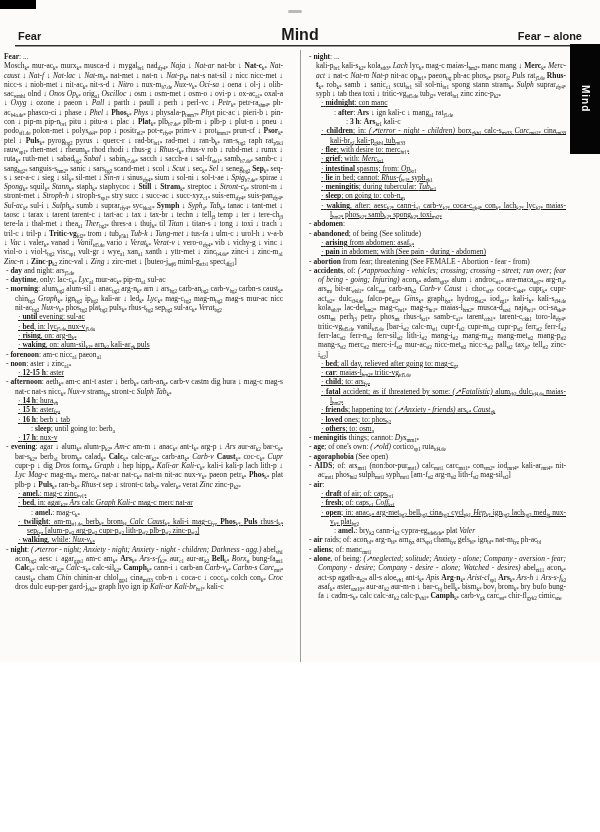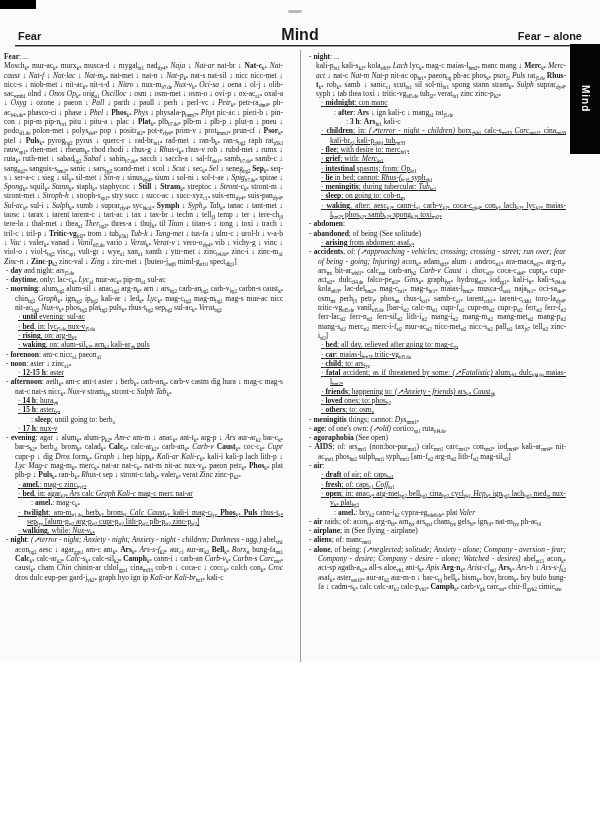--- a/index.html
+++ b/index.html
@@ -66,20 +66,21 @@
       <div class="entry l2"><span class="mk">·</span> <span class="lb">until</span><span> evening: </span><span>sul-ac</span></div>
       <div class="entry l2"><span class="mk">·</span> <span class="lb">bed</span><span>, in: </span><span>lyc<sub>j5.de</sub> nux-v<sub>j5.de</sub></span></div>
       <div class="entry l2"><span class="mk">·</span> <span class="lb">rising</span><span>, on: </span><span>arg-n<sub>k*</sub></span></div>
       <div class="entry l2"><span class="mk">·</span> <span class="lb">waking</span><span>, on: </span><span>alum-sil<sub>k2*</sub> arn<sub>k2</sub> kali-ar<sub>gk</sub> puls</span></div>
       <div class="entry l1"><span class="mk">-</span> <span class="lb">forenoon</span><span>: </span><span>am-c nicc<sub>a1</sub> paeon<sub>a1</sub></span></div>
       <div class="entry l1"><span class="mk">-</span> <span class="lb">noon</span><span>: </span><span>aster ↓ zinc<sub>a1*</sub></span></div>
       <div class="entry l2"><span class="mk">·</span> <span class="lb">12-15 h</span><span>: </span><span>aster</span></div>
       <div class="entry l1"><span class="mk">-</span> <span class="lb">afternoon</span><span>: </span><span>aeth<sub>k*</sub> am-c ant-t aster ↓ berb<sub>k*</sub> carb-an<sub>k*</sub> carb-v castm dig hura ↓ mag-c mag-s nat-c nat-s nicc<sub>k*</sub> <i>Nux-v</i> stram<sub>fyz</sub> stront-c <i>Sulph</i> <i>Tab</i><sub>k*</sub></span></div>
       <div class="entry l2"><span class="mk">·</span> <span class="lb">14 h</span><span>: </span><span>hura<sub>vh</sub></span></div>
       <div class="entry l2"><span class="mk">·</span> <span class="lb">15 h</span><span>: </span><span>aster<sub>fyz</sub></span></div>
+      <div class="entry l2"><span class="mk">·</span> <span class="lb">16 h</span><span>: </span><span>berb ↓ tab</span></div>
       <div class="entry l3"><span class="mk">:</span> <span class="lb">sleep</span><span>; until going to: </span><span>berb<sub>a</sub></span></div>
       <div class="entry l2"><span class="mk">·</span> <span class="lb">17 h</span><span>: </span><span>nux-v</span></div>
       <div class="entry l1"><span class="mk">-</span> <span class="lb">evening</span><span>: </span><span>agar ↓ alum<sub>k*</sub> alum-p<sub>k2*</sub> <i>Am-c</i> am-m ↓ anac<sub>k*</sub> ant-t<sub>k*</sub> arg-p ↓ <i>Ars</i> aur-ar<sub>k2</sub> bar-c<sub>k*</sub> bar-s<sub>k2*</sub> berb<sub>a1</sub> brom<sub>k*</sub> calad<sub>k*</sub> <b>Calc</b><sub>k*</sub> calc-ar<sub>k2*</sub> carb-an<sub>k*</sub> <i>Carb-v</i> <b>Caust</b><sub>k*</sub> coc-c<sub>k*</sub> <i>Cupr</i> cupr-p ↓ dig <i>Dros</i> form<sub>k*</sub> <i>Graph</i> ↓ hep hipp<sub>k*</sub> <i>Kali-ar</i> <i>Kali-c</i><sub>k*</sub> kali-i kali-p lach lith-p ↓ <i>Lyc</i> <i>Mag-c</i> mag-m<sub>k*</sub> merc<sub>k*</sub> nat-ar nat-c<sub>k*</sub> nat-m nit-ac nux-v<sub>k*</sub> paeon petr<sub>k*</sub> <b>Phos</b><sub>k*</sub> plat plb-p ↓ <b>Puls</b><sub>k*</sub> ran-b<sub>k*</sub> <i>Rhus-t</i> sep ↓ stront-c tab<sub>k*</sub> valer<sub>k*</sub> verat <i>Zinc</i> zinc-p<sub>k2*</sub></span></div>
       <div class="entry l2"><span class="mk">·</span> <span class="lb">amel.</span><span>: </span><span>mag-c zinc<sub>bv1*</sub></span></div>
       <div class="entry l2"><span class="mk">·</span> <span class="lb">bed</span><span>, in: </span><span>agar<sub>k2*</sub> <i>Ars</i> calc <i>Graph</i> <i>Kali-c</i> mag-c merc nat-ar</span></div>
       <div class="entry l3"><span class="mk">:</span> <span class="lb">amel.</span><span>: </span><span>mag-c<sub>k*</sub></span></div>
       <div class="entry l2"><span class="mk">·</span> <span class="lb">twilight</span><span>: </span><span>am-m<sub>st1.de</sub> berb<sub>k*</sub> brom<sub>bl</sub> <i>Calc</i> <i>Caust</i><sub>k*</sub> kali-i mag-c<sub>fyz</sub> <b>Phos</b><sub>k*</sub> <b>Puls</b> rhus-t<sub>k*</sub> sep<sub>fyz</sub> [alum-p<sub>st2</sub> arg-p<sub>st2</sub> cupr-p<sub>st2</sub> lith-p<sub>st2</sub> plb-p<sub>st2</sub> zinc-p<sub>st2</sub>]</span></div>
       <div class="entry l2"><span class="mk">·</span> <span class="lb">walking</span><span>, while: </span><span><i>Nux-v</i><sub>k*</sub></span></div>
       <div class="entry l1"><span class="mk">-</span> <span class="lb">night</span><span>: </span><span><i>(➚terror - night; Anxiety - night; Anxiety - night - children; Darkness - agg.)</i> abel<sub>vh1</sub> acon<sub>bg2</sub> aesc ↓ agar<sub>ggs1</sub> am-c am<sub>k*</sub> <b>Ars</b><sub>k*</sub> <i>Ars-s-f</i><sub>k2*</sub> aur<sub>c1</sub> aur-ar<sub>k2</sub> <b>Bell</b><sub>k*</sub> <i>Borx</i><sub>st</sub> bung-fa<sub>mt1</sub> <b>Calc</b><sub>k*</sub> calc-ar<sub>k2*</sub> <i>Calc-s</i><sub>k*</sub> calc-sil<sub>k2*</sub> <b>Camph</b><sub>k*</sub> cann-i ↓ carb-an <i>Carb-v</i><sub>k*</sub> <i>Carbn-s</i> <i>Carc</i><sub>mrt*</sub> caust<sub>k*</sub> cham <i>Chin</i> chinin-ar chlol<sub>ggs1</sub> cina<sub>mt33</sub> cob-n ↓ coca-c ↓ cocc<sub>k*</sub> colch con<sub>k*</sub> <i>Croc</i> dros dulc eup-per gard-j<sub>vk2*</sub> graph hyo ign ip <i>Kali-ar</i> <i>Kali-br</i><sub>hr1*</sub> kali-c</span></div>
     </div>
@@ -94,39 +95,40 @@
       <div class="entry l2"><span class="mk">·</span> <span class="lb">flee</span><span>; with desire to: </span><span>merc<sub>hr1*</sub></span></div>
       <div class="entry l2"><span class="mk">·</span> <span class="lb">grief</span><span>; with: </span><span><i>Merc</i><sub>kr1</sub></span></div>
       <div class="entry l2"><span class="mk">·</span> <span class="lb">intestinal</span><span> spasms; from: </span><span><i>Op</i><sub>kr1</sub></span></div>
       <div class="entry l2"><span class="mk">·</span> <span class="lb">lie</span><span> in bed; cannot: </span><span><i>Rhus-f</i><sub>br1*</sub> syph<sub>gk1</sub></span></div>
       <div class="entry l2"><span class="mk">·</span> <span class="lb">meningitis</span><span>; during tubercular: </span><span><i>Tub</i><sub>kr1</sub></span></div>
       <div class="entry l2"><span class="mk">·</span> <span class="lb">sleep</span><span>; on going to: </span><span>cob-n<sub>sp</sub></span></div>
       <div class="entry l2"><span class="mk">·</span> <span class="lb">waking</span><span>, after: </span><span>aesc<sub>k2*</sub> cann-i<sub>a1</sub> carb-v<sub>k2*</sub> coca-c<sub>gk4*</sub> con<sub>k*</sub> lach<sub>k2*</sub> lyc<sub>k2*</sub> maias-l<sub>hm2*</sub> phos<sub>k2*</sub> samb<sub>k2*</sub> spong<sub>k2*</sub> toxi<sub>mt2*</sub></span></div>
       <div class="entry l1"><span class="mk">-</span> <span class="lb">abdomen</span><span>:</span></div>
       <div class="entry l1"><span class="mk">-</span> <span class="lb">abandoned</span><span>; of being (See solitude)</span></div>
       <div class="entry l2"><span class="mk">·</span> <span class="lb">arising</span><span> from abdomen: </span><span>asaf<sub>k*</sub></span></div>
+      <div class="entry l2"><span class="mk">·</span> <span class="lb">pain</span><span> in abdomen; with (See pain - during - abdomen)</span></div>
+      <div class="entry l1"><span class="mk">-</span> <span class="lb">abortion</span><span> from fear; threatening (See FEMALE - Abortion - fear - from)</span></div>
       <div class="entry l1"><span class="mk">-</span> <span class="lb">accidents</span><span>, of: </span><span><i>(➚approaching - vehicles; crossing; crossing - street; run over; fear of being - going; Injuring)</i> acon<sub>k*</sub> adam<sub>sjt3*</sub> alum ↓ androc<sub>st1*</sub> ara-maca<sub>sej7*</sub> arg-n<sub>a*</sub> ars<sub>mt</sub> bit-ar<sub>whf1*</sub> calc<sub>mrt</sub> carb-an<sub>h2</sub> <i>Carb-v</i> <i>Caust</i> ↓ choc<sub>st3*</sub> coca-c<sub>sk4*</sub> cupr<sub>k*</sub> cupr-act<sub>st2*</sub> dulc<sub>t34.de</sub> falco-pe<sub>nl2*</sub> <i>Gins</i><sub>k*</sub> graph<sub>fyz*</sub> hydrog<sub>st2*</sub> iod<sub>zg1*</sub> kali-i<sub>h*</sub> kali-s<sub>t34.de</sub> kola<sub>stb3*</sub> lac-del<sub>hm2*</sub> mag-c<sub>hr1*</sub> mag-s<sub>hr1*</sub> maias-l<sub>hm2*</sub> musca-d<sub>szs1</sub> naja<sub>hr1*</sub> oci-sa<sub>sk4*</sub> osm<sub>mt</sub> perh<sub>j3</sub> petr<sub>j*</sub> phos<sub>mt</sub> rhus-t<sub>kr1*</sub> samb-c<sub>a1*</sub> tarent<sub>cch1*</sub> tarent-c<sub>ckh1</sub> toro-la<sub>rfy4*</sub> tritic-vg<sub>td5.de</sub> vanil<sub>td5.de</sub> [bar-i<sub>st2</sub> calc-m<sub>st1</sub> cupr-f<sub>st2</sub> cupr-m<sub>st2</sub> cupr-p<sub>st2</sub> ferr<sub>st2</sub> ferr-f<sub>st2</sub> ferr-lac<sub>st2</sub> ferr-n<sub>st2</sub> ferr-sil<sub>st2</sub> lith-i<sub>st2</sub> mang-i<sub>st2</sub> mang-m<sub>st2</sub> mang-met<sub>st2</sub> mang-p<sub>st2</sub> mang-s<sub>st2</sub> merc<sub>st2</sub> merc-i-f<sub>st2</sub> mur-ac<sub>st2</sub> nicc-met<sub>st2</sub> nicc-s<sub>st2</sub> pall<sub>st2</sub> tax<sub>js7</sub> tell<sub>st2</sub> zinc-i<sub>st2</sub>]</span></div>
       <div class="entry l2"><span class="mk">·</span> <span class="lb">bed</span><span>; all day, relieved after going to: </span><span>mag-c<sub>gz</sub></span></div>
       <div class="entry l2"><span class="mk">·</span> <span class="lb">car</span><span>: </span><span>maias-l<sub>hm2*</sub> tritic-vg<sub>td5.de</sub></span></div>
       <div class="entry l2"><span class="mk">·</span> <span class="lb">child</span><span>; to: </span><span>ars<sub>fyz</sub></span></div>
       <div class="entry l2"><span class="mk">·</span> <span class="lb">fatal</span><span> accident; as if threatened by some: </span><span><i>(➚Fatalistic)</i> alum<sub>rb2</sub> dulc<sub>td4.de</sub> maias-l<sub>hm2*</sub></span></div>
       <div class="entry l2"><span class="mk">·</span> <span class="lb">friends</span><span>; happening to: </span><span><i>(➚Anxiety - friends)</i> ars<sub>k*</sub> <i>Caust</i><sub>gk</sub></span></div>
       <div class="entry l2"><span class="mk">·</span> <span class="lb">loved</span><span> ones; to: </span><span>phos<sub>h2</sub></span></div>
       <div class="entry l2"><span class="mk">·</span> <span class="lb">others</span><span>; to: </span><span>osm<sub>a</sub></span></div>
       <div class="entry l1"><span class="mk">-</span> <span class="lb">meningitis</span><span> things; cannot: </span><span><i>Dys</i><sub>mm1*</sub></span></div>
       <div class="entry l1"><span class="mk">-</span> <span class="lb">age</span><span>; of one's own: </span><span><i>(➚old)</i> cortico<sub>sp1</sub> ruta<sub>td4.de</sub></span></div>
       <div class="entry l1"><span class="mk">-</span> <span class="lb">agoraphobia</span><span> (See open)</span></div>
       <div class="entry l1"><span class="mk">-</span> <span class="lb">AIDS</span><span>; of: </span><span>ars<sub>mrt1</sub> (non:bor-pur<sub>mrt1</sub>) calc<sub>mrt1</sub> carc<sub>mrt1*</sub> con<sub>vm2*</sub> iod<sub>mrt4*</sub> kali-ar<sub>mrt4*</sub> nit-ac<sub>mrt1</sub> phos<sub>hu2</sub> sulph<sub>mrt1</sub> syph<sub>mrt1</sub> [am-f<sub>st2</sub> arg-n<sub>st2</sub> lith-f<sub>st2</sub> mag-sil<sub>st2</sub>]</span></div>
       <div class="entry l1"><span class="mk">-</span> <span class="lb">air</span><span>:</span></div>
       <div class="entry l2"><span class="mk">·</span> <span class="lb">draft</span><span> of air; of: </span><span>caps<sub>br1</sub></span></div>
       <div class="entry l2"><span class="mk">·</span> <span class="lb">fresh</span><span>; of: </span><span>caps<sub>c1</sub> <i>Coff</i><sub>kr1</sub></span></div>
       <div class="entry l2"><span class="mk">·</span> <span class="lb">open</span><span>; in: </span><span>anac<sub>k*</sub> arg-met<sub>bg2</sub> bell<sub>bg2</sub> cina<sub>bg2</sub> cycl<sub>pk1</sub> <i>Hep</i><sub>k*</sub> ign<sub>bg2</sub> lach<sub>bg2</sub> med<sub>jg</sub> nux-v<sub>k*</sub> plat<sub>bg2</sub></span></div>
       <div class="entry l3"><span class="mk">:</span> <span class="lb">amel.</span><span>: </span><span>bry<sub>k2</sub> cann-i<sub>k2</sub> cypra-eg<sub>sde6.de*</sub> plat <i>Valer</i></span></div>
       <div class="entry l1"><span class="mk">-</span> <span class="lb">air</span><span> raids; of: </span><span>acon<sub>bl*</sub> arg-n<sub>bl*</sub> arn<sub>fyz</sub> ars<sub>spd</sub> cham<sub>fyz</sub> gels<sub>bl*</sub> ign<sub>bl*</sub> nat-m<sub>fyz</sub> ph-ac<sub>bl</sub></span></div>
-      <div class="entry l1"><span class="mk">-</span> <span class="lb">airplane</span><span>; in (See flying - airplane)</span></div>
       <div class="entry l1"><span class="mk">-</span> <span class="lb">aliens</span><span>; of: </span><span>manc<sub>mrt1</sub></span></div>
       <div class="entry l1"><span class="mk">-</span> <span class="lb">alone</span><span>, of being: </span><span><i>(➚neglected; solitude; Anxiety - alone; Company - aversion - fear; Company - desire; Company - desire - alone; Watched - desires)</i> abel<sub>nt11</sub> acon<sub>k*</sub> act-sp agath-a<sub>n2*</sub> all-s aloe<sub>vh1</sub> ant-t<sub>k*</sub> <i>Apis</i> <b>Arg-n</b><sub>k*</sub> <i>Arist-cl</i><sub>sp1</sub> <b>Ars</b><sub>k*</sub> <i>Ars-h</i> ↓ <i>Ars-s-f</i><sub>k2</sub> asaf<sub>k*</sub> aster<sub>sze10*</sub> aur-ar<sub>k2</sub> aur-m-n ↓ bar-c<sub>bj</sub> bell<sub>k*</sub> bism<sub>k*</sub> bov<sub>j</sub> brom<sub>k*</sub> bry bufo bung-fa ↓ cadm-s<sub>k*</sub> calc calc-ar<sub>k2</sub> calc-p<sub>vh1*</sub> <b>Camph</b><sub>k*</sub> carb-v<sub>gk</sub> carc<sub>sst*</sub> chir-fl<sub>gyk2</sub> cimic<sub>sne</sub></span></div>
     </div>
 
   <div class="footer-rule"></div>
   <div class="footer">
     <div class="footer-legend" id="footer-legend"><span>[ip<sub>st2</sub>] : awaits confirmation</span><span class="legend-div">|</span><span>ip<sub>srj5*</sub>: either more recent or lesser known author</span><span class="legend-div">|</span><span>ip<sub>h1*</sub> : additional authors</span></div>
     <div class="page-number">214</div>
   </div>
 </div>

